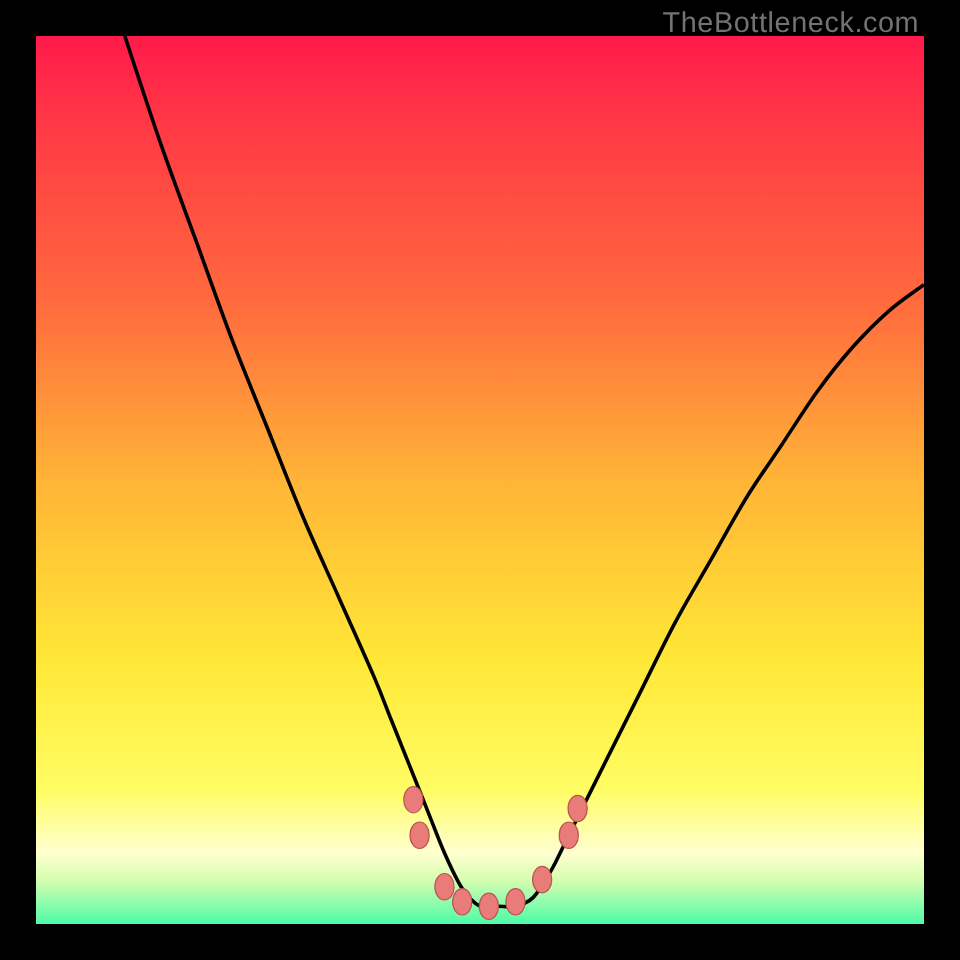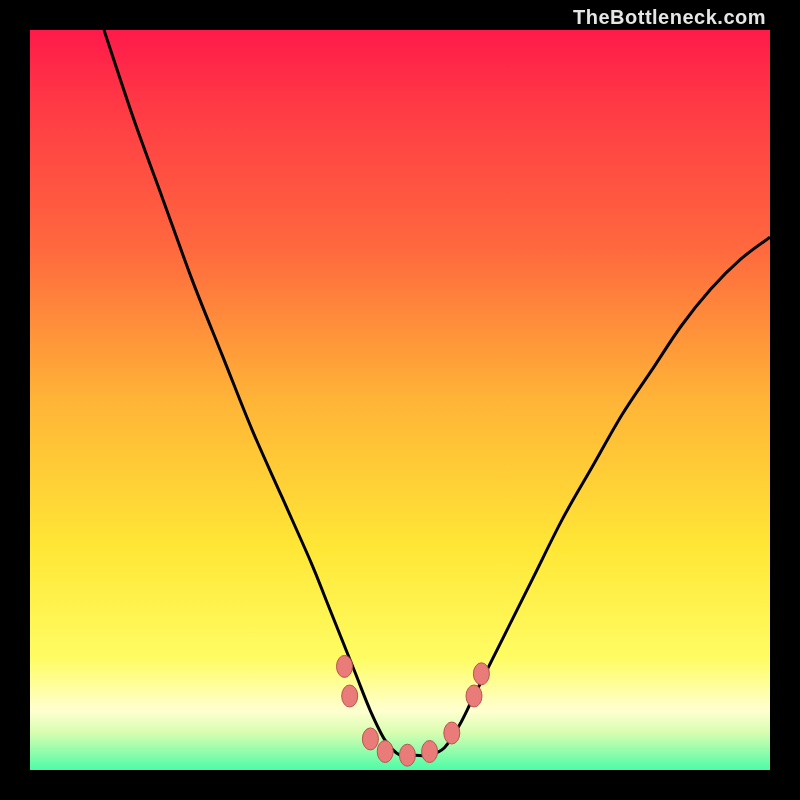--- a/index.html
+++ b/index.html
@@ -33,23 +33,23 @@
       #ffffd0 92%,
       #d7fdb0 95%,
       #4dfca7 100%
     );
   }
   .attribution {
     position: absolute;
     top: 6px;
     right: 34px;
     font-family: Arial, Helvetica, sans-serif;
-    font-size: 20px;
-    font-weight: bold;
-    color: #e5e5e5;
+    font-size: 24px;
+    font-weight: normal;
+    color: #737373;
     letter-spacing: 0.5px;
     user-select: none;
   }
   svg.curve {
     position: absolute;
     left: 0;
     top: 0;
     width: 740px;
     height: 740px;
   }

